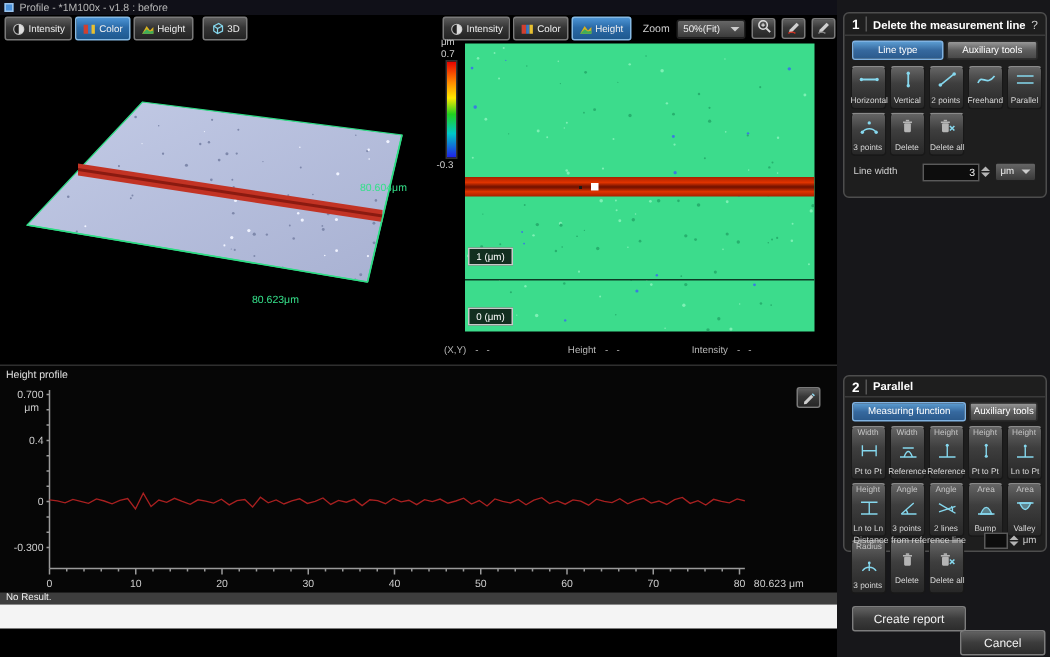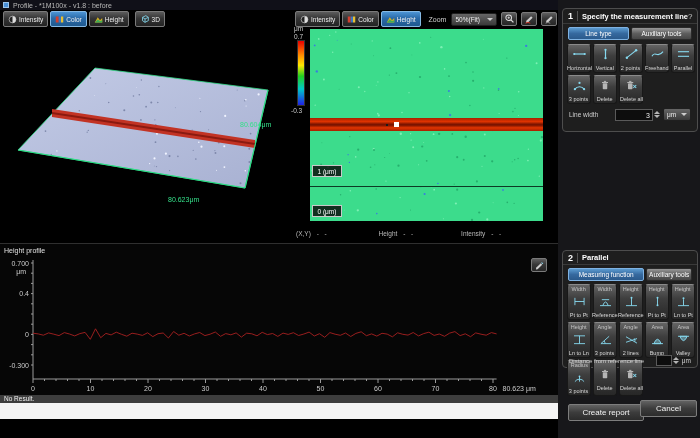--- a/index.html
+++ b/index.html
@@ -430,21 +430,21 @@
     <span>Intensity</span>
     <span>-&nbsp;&nbsp;&nbsp;-</span>
   </div>
 </div>
 
 <div class="abs rightcol"></div>
 
 <div class="panel" style="top:8px;height:124px">
   <div class="phead">
     <span class="pstep">1</span>
-    <span class="ptitle">Specify the measurement line</span>
+    <span class="ptitle">Delete the measurement line</span>
     <span class="phelp">?</span>
   </div>
   <div class="tabs">
     <div class="tab active">Line type</div>
     <div class="tab">Auxiliary tools</div>
   </div>
   <div id="grid-line" style="margin-top:2px">
       <div class="grow">
         <div class="gbtn">
           <span class="ico"><svg width="15" height="12" viewBox="0 0 16 13">
@@ -750,13 +750,13 @@
       <text x="29" y="110.5" text-anchor="end" fill="#cccccc" font-size="7px">-0.300</text>
       <text x="26" y="17" text-anchor="end" fill="#cccccc" font-size="7px">μm</text>
       <polyline points="33.0,76.2 38.2,76.9 43.4,78.2 48.6,75.9 53.8,77.2 59.0,78.6 64.3,75.6 69.5,77.0 74.7,78.9 79.9,76.6 85.1,75.4 90.3,82.3 95.5,71.8 100.7,80.7 105.9,76.4 111.1,77.9 116.3,75.2 121.5,77.3 126.8,79.2 132.0,76.2 137.2,77.1 142.4,78.4 147.6,75.8 152.8,79.6 158.0,76.7 163.2,76.0 168.4,81.0 173.6,74.5 178.8,78.2 184.1,76.3 189.3,79.0 194.5,76.9 199.7,75.5 204.9,78.6 210.1,77.2 215.3,75.0 220.5,79.3 225.7,76.6 230.9,77.8 236.1,75.9 241.4,80.1 246.6,76.2 251.8,76.8 257.0,78.8 262.2,75.3 267.4,77.6 272.6,76.5 277.8,79.4 283.0,76.1 288.2,77.4 293.4,75.7 298.6,78.5 303.9,77.0 309.1,75.1 314.3,79.0 319.5,76.7 324.7,80.3 329.9,75.6 335.1,77.2 340.3,78.3 345.5,76.0 350.7,79.5 355.9,76.4 361.2,74.8 366.4,78.7 371.6,76.9 376.8,79.1 382.0,76.3 387.2,77.1 392.4,79.8 397.6,75.8 402.8,77.3 408.0,78.1 413.2,75.5 418.5,78.9 423.7,76.6 428.9,75.2 434.1,78.4 439.3,77.0 444.5,79.3 449.7,76.1 454.9,74.6 460.1,78.6 465.3,76.8 470.5,79.7 475.7,75.9 481.0,77.2 486.2,78.2 491.4,75.6 496.6,76.9" fill="none" stroke="#a82020" stroke-width="0.9"></polyline>
     </svg>
 </div>
 
 <div class="abs noresult">No Result.</div>
 <div class="abs whitearea"></div>
 
 <div class="bigbtn" style="left:568px;top:404px;width:76px">Create report</div>
-<div class="bigbtn" style="left:640px;top:400px;width:57px">Cancel</div>
+<div class="bigbtn" style="left:640px;top:420px;width:57px">Cancel</div>
 
 </body></html>

